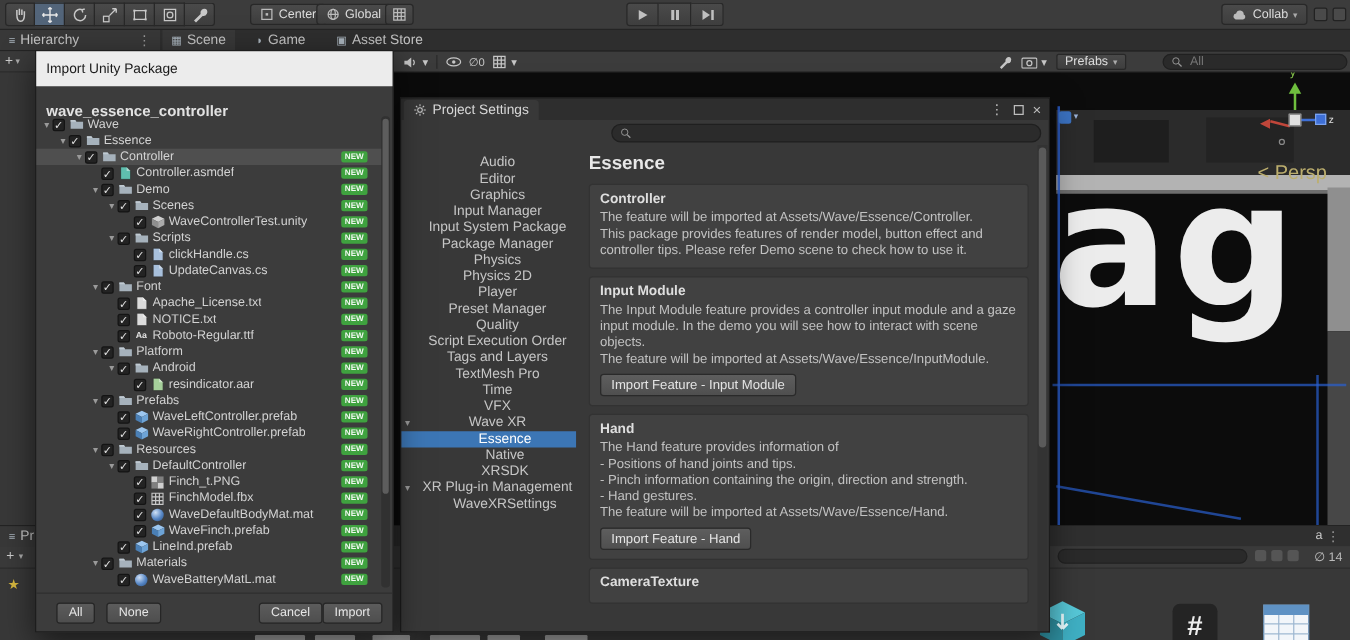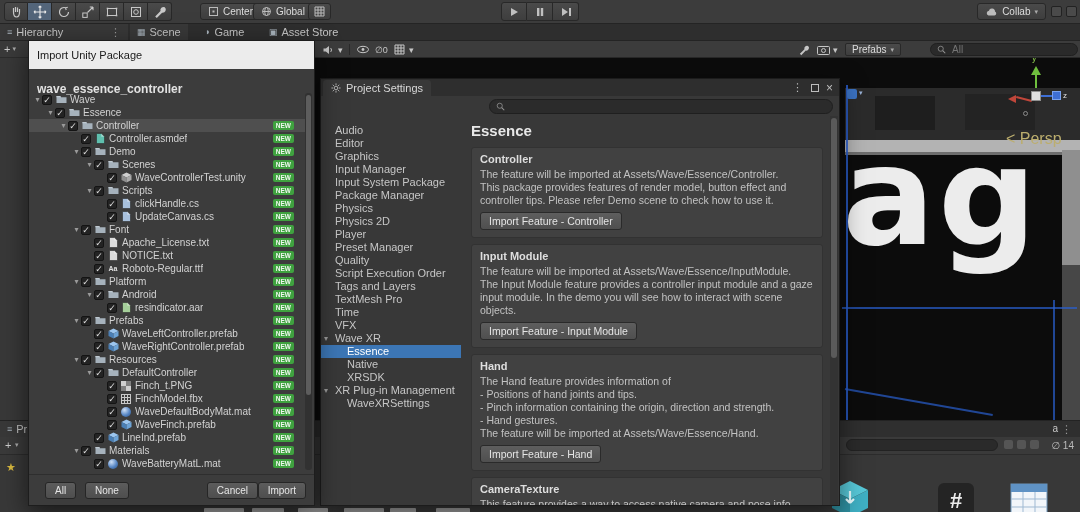--- a/index.html
+++ b/index.html
@@ -69,21 +69,21 @@
   .ifooter{position:absolute;left:0;bottom:0;width:100%;height:30px;border-top:1px solid #2e2e2e;}
   .ibtn{position:absolute;top:7px;height:17px;padding:0 9px;background:linear-gradient(#5c5c5c,#4e4e4e);border:1px solid #262626;border-radius:3px;font-size:10px;color:#e6e6e6;display:flex;align-items:center;box-sizing:border-box;}
   
   .pswin{position:absolute;left:320px;top:78px;width:520px;height:428px;background:#383838;border:1px solid #1c1c1c;box-shadow:0 8px 24px rgba(0,0,0,.5);box-sizing:border-box;z-index:20;}
   .pshead{position:relative;height:17px;background:#2e2e2e;}
   .pstab{position:absolute;left:2px;top:1px;height:16px;background:#383838;border-radius:3px 3px 0 0;display:flex;align-items:center;gap:5px;padding:0 8px;font-size:11px;color:#d8d8d8;}
   .winctl{position:absolute;top:2px;color:#bdbdbd;font-size:11px;}
   .maxsq{position:absolute;top:5px;width:8px;height:8px;border:1px solid #bdbdbd;box-sizing:border-box;}
   .pssearch{position:absolute;left:168px;top:20px;width:344px;height:15px;background:#2b2b2b;border:1px solid #1f1f1f;border-radius:8px;display:flex;align-items:center;gap:4px;padding:0 6px;box-sizing:border-box;}
   .pssearch input{background:transparent;border:none;outline:none;color:#ddd;font-size:10px;width:280px;font-family:"Liberation Sans",sans-serif;}
-  .pssidebar{position:absolute;left:0;top:37px;width:140px;height:389px;overflow:hidden;padding-top:8px;box-sizing:border-box;}
+  .pssidebar{position:absolute;left:0;top:37px;width:140px;height:389px;overflow:hidden;padding-top:8px;box-sizing:border-box;text-align:center;}
   .ps-item{position:relative;height:13px;line-height:13px;font-size:11px;color:#c6c6c6;padding-left:14px;white-space:nowrap;}
   .ps-item .gar{position:absolute;left:3px;top:0;font-size:8px;color:#9a9a9a;}
   .ps-item.child{padding-left:26px;}
   .ps-item.selected{background:#3c76b5;color:#fff;}
   .pscontent{position:absolute;left:140px;top:37px;width:372px;height:389px;overflow:hidden;padding:4px 10px 0 10px;box-sizing:border-box;}
   .pstitle{font-size:15px;font-weight:bold;color:#e8e8e8;margin:2px 0 8px 0;}
   .card{background:#414141;border:1px solid #323232;border-radius:3px;padding:5px 8px 7px 8px;margin-bottom:6px;}
   .card h4{margin:0 0 3px 0;font-size:11px;color:#dedede;font-weight:bold;}
   .dline{font-size:10.5px;line-height:13px;color:#c2c2c2;}
   .impbtn{margin-top:5px;display:inline-block;background:linear-gradient(#5e5e5e,#4f4f4f);border:1px solid #2a2a2a;border-radius:3px;padding:2px 8px;font-size:10.5px;color:#e4e4e4;}
@@ -403,26 +403,25 @@
         <div class="ps-item"><span class="gar">▾</span><span>Wave XR</span></div>
         <div class="ps-item child selected"><span>Essence</span></div>
         <div class="ps-item child"><span>Native</span></div>
         <div class="ps-item child"><span>XRSDK</span></div>
         <div class="ps-item"><span class="gar">▾</span><span>XR Plug-in Management</span></div>
         <div class="ps-item child"><span>WaveXRSettings</span></div>
       </div>
     <div class="pscontent">
       <div class="pstitle">Essence</div>
       <div id="ps-cards">
-          <div class="card"><h4>Controller</h4><div class="dline">The feature will be imported at Assets/Wave/Essence/Controller.</div><div class="dline">This package provides features of render model, button effect and controller tips. Please refer Demo scene to check how to use it.</div><div class="impbtn">Import Feature - Controller</div></div>
-          <div class="card"><h4>Input Module</h4><div class="dline">The feature will be imported at Assets/Wave/Essence/InputModule.</div><div class="dline">The Input Module feature provides a controller input module and a gaze input module. In the demo you will see how to interact with scene objects.</div><div class="impbtn">Import Feature - Input Module</div></div>
+          <div class="card"><h4>Controller</h4><div class="dline">The feature will be imported at Assets/Wave/Essence/Controller.</div><div class="dline">This package provides features of render model, button effect and controller tips. Please refer Demo scene to check how to use it.</div></div>
+          <div class="card"><h4>Input Module</h4><div class="dline">The Input Module feature provides a controller input module and a gaze input module. In the demo you will see how to interact with scene objects.</div><div class="dline">The feature will be imported at Assets/Wave/Essence/InputModule.</div><div class="impbtn">Import Feature - Input Module</div></div>
           <div class="card"><h4>Hand</h4><div class="dline">The Hand feature provides information of</div><div class="dline">- Positions of hand joints and tips.</div><div class="dline">- Pinch information containing the origin, direction and strength.</div><div class="dline">- Hand gestures.</div><div class="dline">The feature will be imported at Assets/Wave/Essence/Hand.</div><div class="impbtn">Import Feature - Hand</div></div>
           <div class="card">
             <h4>CameraTexture</h4>
-            <div class="dline">This feature provides a way to access native camera and pose info.</div>
           </div>
         </div>
     </div>
     <div class="psscroll">
         <div class="thumb"></div>
       </div>
   </div>
 
   <div class="idialog">
     <div class="ititle">

